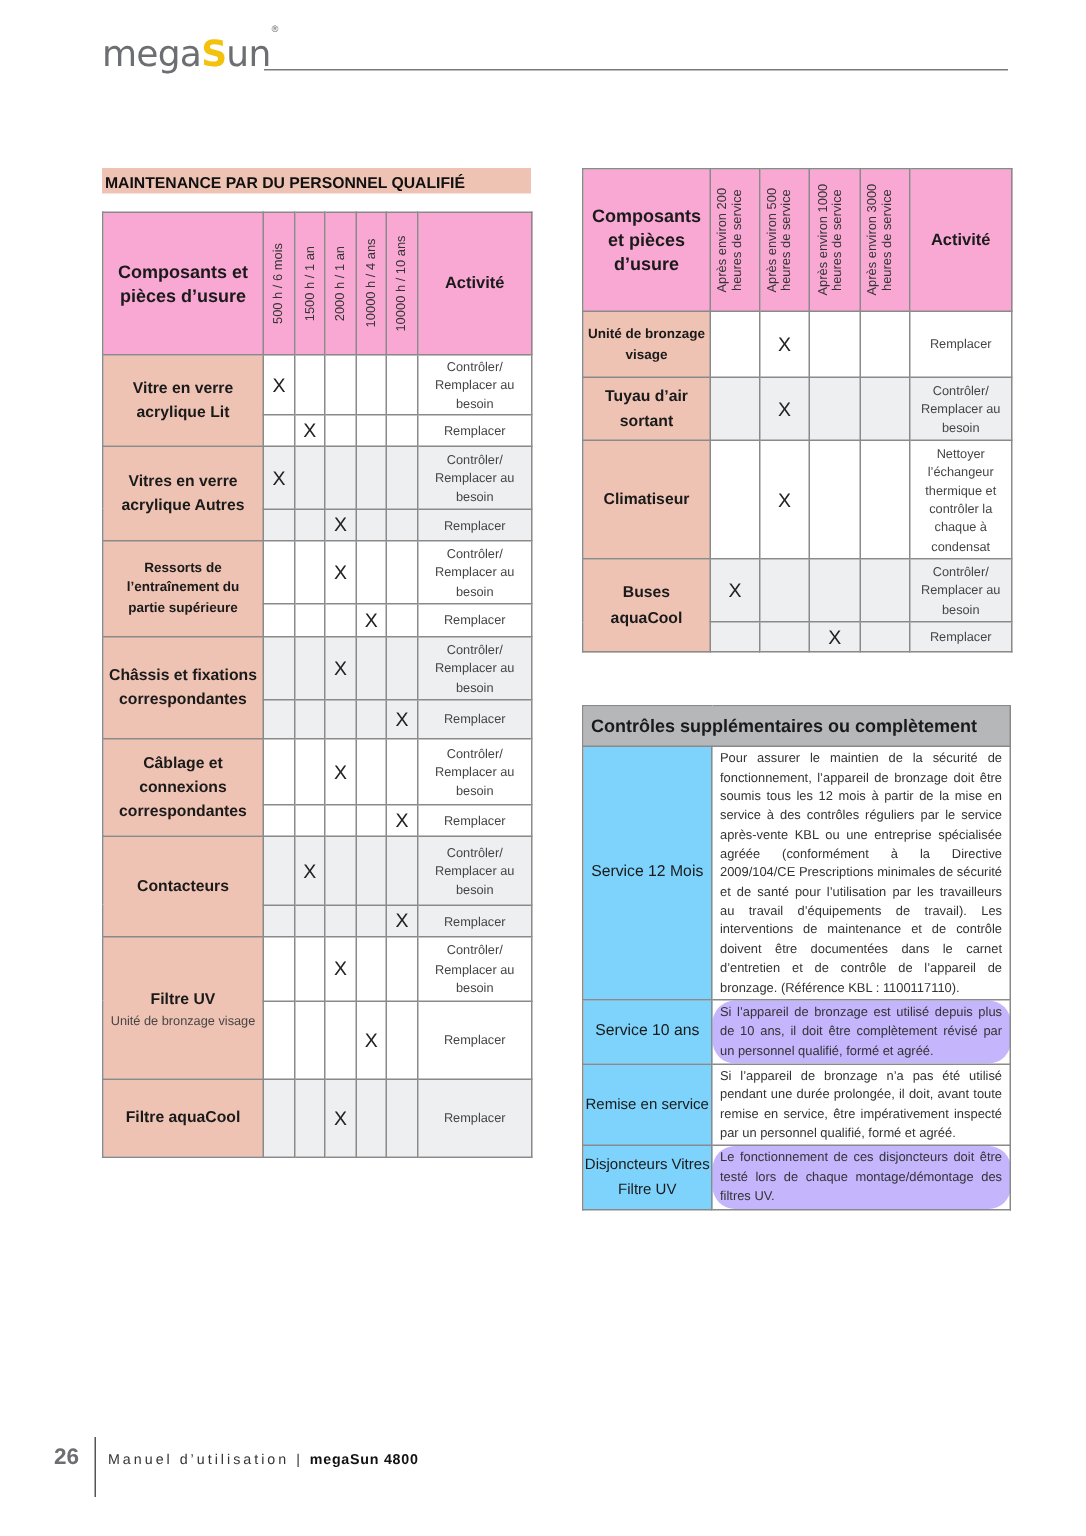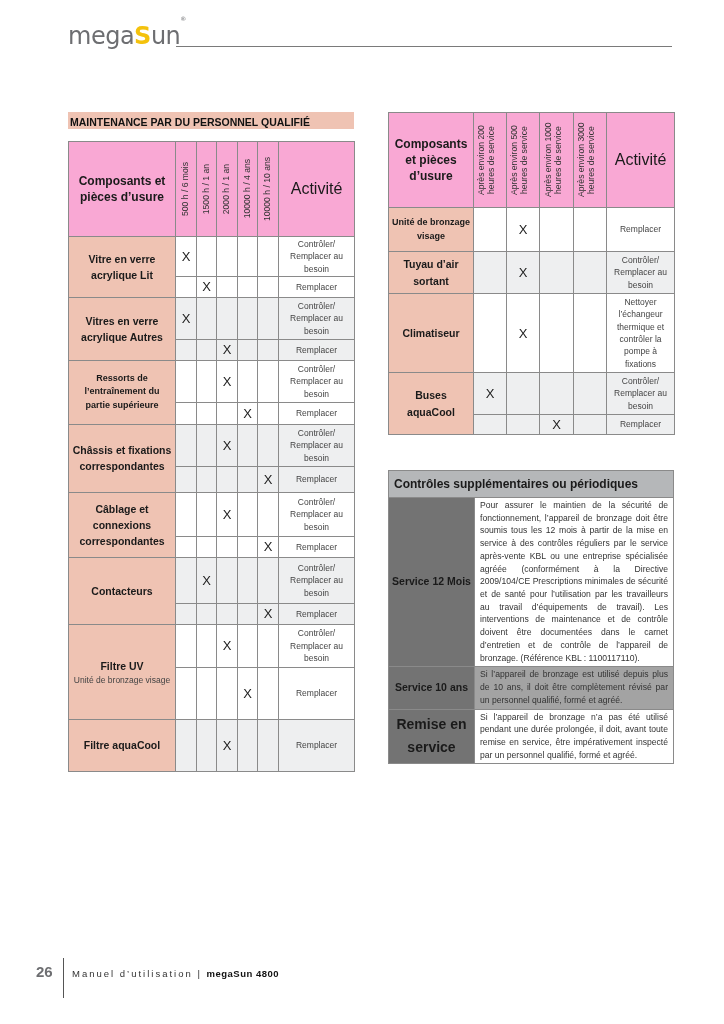--- a/index.html
+++ b/index.html
@@ -12,41 +12,41 @@
   .logo sup { font-size: 6px; position: relative; top: -14px; }
   .header-rule { position: absolute; left: 176px; top: 46px; width: 496px; height: 1px; background: #7a7a7a; }
 
   
   .banner { position: absolute; left: 68px; top: 112px; width: 286px; height: 17px; background: #efc3b3; font-weight: bold; font-size: 10.5px; padding: 4px 2px; color: #111; }
 
   table { border-collapse: collapse; position: absolute; table-layout: fixed; }
   td, th { border: 1px solid #8a8a8a; text-align: center; vertical-align: middle; font-weight: normal; }
   th { background: #f9a8d4; }
   .hd-comp { font-weight: bold; font-size: 12px; line-height: 1.35; }
-  .hd-act { font-weight: normal; font-size: 16px; margin-top: 35px; }
+  .hd-act { font-weight: bold; font-size: 11px; margin-top: 35px; }
   .vt { writing-mode: vertical-rl; transform: rotate(180deg); font-size: 8.6px; color: #333; white-space: nowrap; margin: 0 auto; line-height: 1.15; }
   .comp { background: #efc3b3; font-weight: bold; font-size: 10.5px; line-height: 1.55; padding: 2px; }
   .comp small { display: block; font-weight: normal; font-size: 8.5px; color: #444; line-height: 1.3; }
   .comp.sm { font-size: 9px; }
   .x { font-size: 13px; color: #222; }
   .act { font-size: 8.5px; color: #444; line-height: 1.45; padding: 1px 2px; }
   tr.g td:not(.comp) { background: #eeeff0; }
   tr.w td:not(.comp) { background: #ffffff; }
 
   #left-table { left: 68px; top: 141px; width: 286px; }
   #right-table { left: 388px; top: 112px; width: 286px; }
 
   
   #ctrl-table { left: 388px; top: 470px; width: 285px; }
   #ctrl-table .ctrl-head { background: #b5b7b9; text-align: left; font-weight: bold; font-size: 12px; padding: 6px 5px; }
-  #ctrl-table .ctrl-label { background: #737373; font-weight: bold; font-size: 10.5px; line-height: 1.5; width: 86px; }
-  #ctrl-table .ctrl-label.sm { font-size: 14px; line-height: 1.7; }
+  #ctrl-table .ctrl-label { background: #7dd3fc; font-weight: normal; font-size: 10.5px; line-height: 1.5; width: 86px; }
+  #ctrl-table .ctrl-label.sm { font-size: 10px; line-height: 1.7; }
   #ctrl-table .ctrl-text { text-align: justify; font-size: 8.6px; line-height: 1.48; color: #333; padding: 1px 5px 2px 5px; }
   #ctrl-table tr.w .ctrl-text { background: #fff; }
-  #ctrl-table tr.g .ctrl-text { background: #a3a3a3; }
+  #ctrl-table tr.g .ctrl-text { background: #c4b5fd; border-radius: 15px; }
 
   
   .page-num { position: absolute; left: 36px; top: 963px; font-size: 15px; font-weight: bold; color: #6d6e71; }
   .foot-rule { position: absolute; left: 63px; top: 958px; width: 1px; height: 40px; background: #555; }
   .foot-text { position: absolute; left: 72px; top: 968px; font-size: 9.5px; letter-spacing: 2px; color: #333; text-align: center; }
   .foot-text b { letter-spacing: 0.5px; color: #111; }
 </style>
 </head>
 <body>
 
@@ -265,21 +265,21 @@
         <td></td>
         <td></td>
     <td class="act">Contrôler/ Remplacer au besoin</td>
   </tr>
   <tr class="w" style="height:79px">
     <td class="comp">Climatiseur</td>
     <td></td>
         <td class="x">X</td>
         <td></td>
         <td></td>
-    <td class="act">Nettoyer l’échangeur thermique et contrôler la pompe à fixations</td>
+    <td class="act">Nettoyer l’échangeur thermique et contrôler la chaque à condensat</td>
   </tr>
   <tr class="g" style="height:42px">
     <td class="comp" rowspan="2">Buses aquaCool</td>
     <td class="x">X</td>
         <td></td>
         <td></td>
         <td></td>
     <td class="act">Contrôler/ Remplacer au besoin</td>
   </tr>
   <tr class="g" style="height:20px">
@@ -292,32 +292,36 @@
 </tbody>
   </table>
 
 <table id="ctrl-table">
   <colgroup>
       <col style="width:86px">
       <col style="width:199px">
     </colgroup>
   <tbody>
       <tr>
-    <th class="ctrl-head" colspan="2">Contrôles supplémentaires ou périodiques</th>
+    <th class="ctrl-head" colspan="2">Contrôles supplémentaires ou complètement</th>
   </tr>
   <tr class="w">
     <td class="ctrl-label">Service 12 Mois</td>
     <td class="ctrl-text">Pour assurer le maintien de la sécurité de fonctionnement, l’appareil de bronzage doit être soumis tous les 12 mois à partir de la mise en service à des contrôles réguliers par le service après-vente KBL ou une entreprise spécialisée agréée (conformément à la Directive 2009/104/CE Prescriptions minimales de sécurité et de santé pour l’utilisation par les travailleurs au travail d’équipements de travail). Les interventions de maintenance et de contrôle doivent être documentées dans le carnet d’entretien et de contrôle de l’appareil de bronzage. (Référence KBL : 1100117110).</td>
   </tr>
   <tr class="g">
     <td class="ctrl-label">Service 10 ans</td>
     <td class="ctrl-text">Si l’appareil de bronzage est utilisé depuis plus de 10 ans, il doit être complètement révisé par un personnel qualifié, formé et agréé.</td>
   </tr>
   <tr class="w">
     <td class="ctrl-label sm">Remise en service</td>
     <td class="ctrl-text">Si l’appareil de bronzage n’a pas été utilisé pendant une durée prolongée, il doit, avant toute remise en service, être impérativement inspecté par un personnel qualifié, formé et agréé.</td>
   </tr>
+  <tr class="g">
+    <td class="ctrl-label sm">Disjoncteurs Vitres Filtre UV</td>
+    <td class="ctrl-text">Le fonctionnement de ces disjoncteurs doit être testé lors de chaque montage/démontage des filtres UV.</td>
+  </tr>
 </tbody>
   </table>
 
 <div class="page-num">26</div>
 <div class="foot-rule"></div>
 <div class="foot-text"><span>Manuel d’utilisation</span> <span>|</span> <b>megaSun 4800</b></div>
 
 </body></html>

